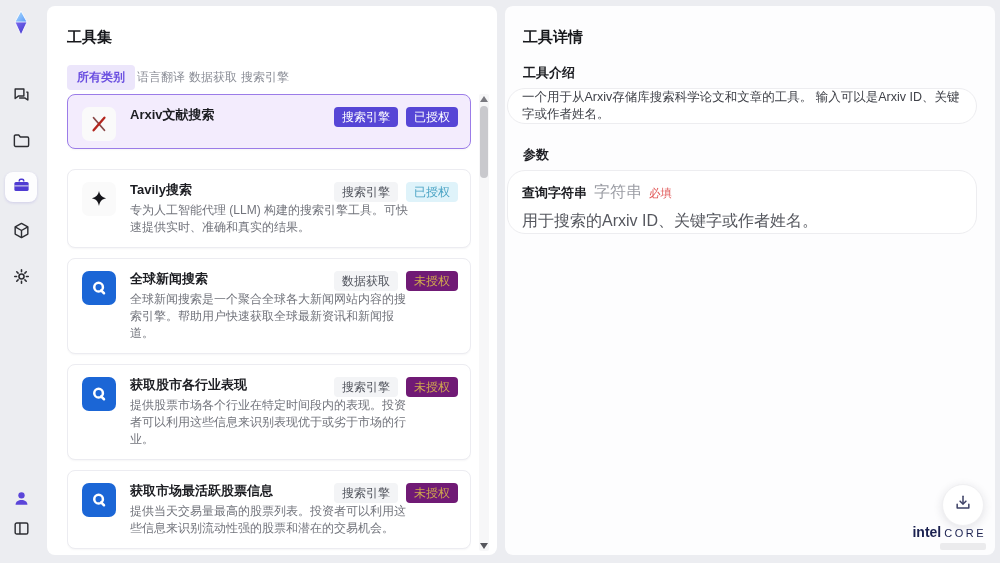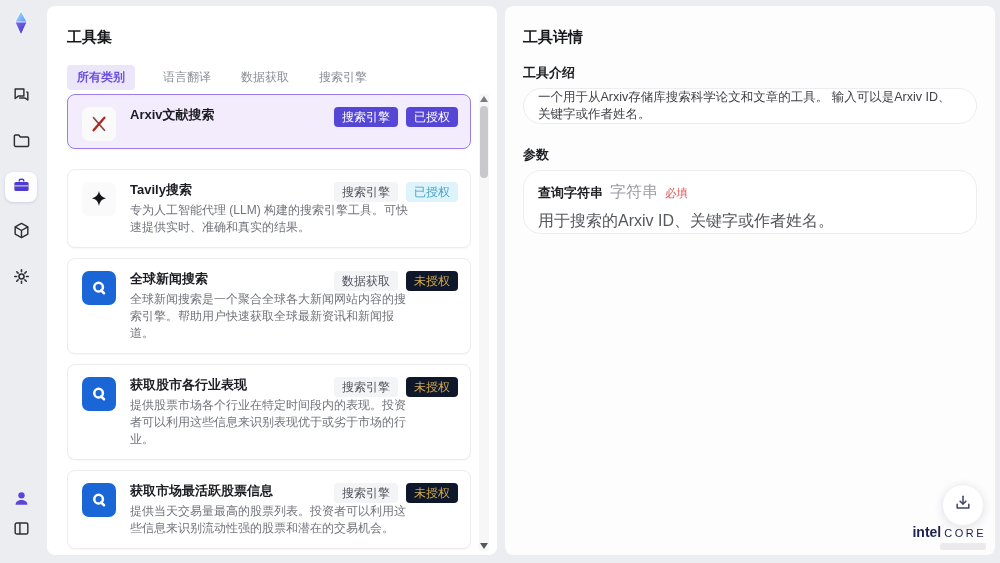--- a/index.html
+++ b/index.html
@@ -12,50 +12,50 @@
   .side-btn { position:absolute; left:9px; width:24px; height:24px; display:flex; align-items:center; justify-content:center; cursor:pointer; }
   .side-btn.selected { left:5px; width:32px; height:30px; background:#fdfdfe; border-radius:8px; box-shadow:0 1px 3px rgba(80,60,200,.18); }
 
   
   .panel { position:absolute; top:6px; height:549px; background:#fff; border-radius:8px; }
   .panel-left  { left:47px;  width:450px; }
   .panel-right { left:505px; width:490px; background:#fdfdfe; }
 
   
   .lp-title { position:absolute; left:20px; top:22px; font-size:15px; font-weight:bold; color:#17181c; }
-  .tabs { position:absolute; left:20px; top:59px; display:flex; align-items:center; gap:26px; }
+  .tabs { position:absolute; left:20px; top:59px; display:flex; align-items:center; }
   .tab { font-size:12px; color:#8b8e97; padding:4px 2px; cursor:pointer; white-space:nowrap; }
   .tab.active { background:#ece6fb; color:#6a4ee0; padding:4px 10px; border-radius:4px; font-weight:bold; }
 
   .tool-list { position:absolute; left:20px; right:26px; top:88px; bottom:2px; overflow:hidden; display:flex; flex-direction:column; gap:10px; }
   .tool-card { position:relative; background:#fff; border:1px solid #ececf1; border-radius:8px; padding:11px 14px 11px 62px; box-shadow:0 1px 2px rgba(20,20,40,.04); cursor:pointer; flex:none; }
   .tool-card.sel { background:#f3ecfd; border:1.5px solid #9b7ce8; margin-bottom:10px; }
   .tool-icon { position:absolute; left:14px; top:12px; width:34px; height:34px; border-radius:7px; display:flex; align-items:center; justify-content:center; }
   .icon-white { background:#fafafa; }
   .icon-blue  { background:#1b66d6; }
   .tool-title { font-size:13px; font-weight:bold; color:#1c1d22; line-height:18px; }
   .tool-desc  { font-size:12px; color:#72747c; line-height:17px; max-width:278px; margin-top:3px; }
   .tool-tags { position:absolute; top:12px; right:12px; display:flex; gap:8px; }
   .tag { font-size:12px; line-height:14px; padding:3px 8px; border-radius:4px; white-space:nowrap; }
   .tag-solid  { background:#5646d6; color:#fff; }
   .tag-gray   { background:#f3f4f6; color:#52555e; }
   .tag-cyan   { background:#dff3fa; color:#4aa3c4; }
-  .tag-yellow { background:#0f172a; color:#cfa84e; }
+  .tag-yellow { background:#701a75; color:#cfa84e; }
 
   
   .scrollbar { position:absolute; right:8px; top:88px; bottom:4px; width:10px; background:#f7f7f8; border-radius:2px; }
   .sb-thumb { position:absolute; left:1px; top:12px; width:8px; height:72px; background:#c9c9cd; border-radius:4px; }
   .sb-up, .sb-dn { position:absolute; left:1px; width:0; height:0; border-left:4px solid transparent; border-right:4px solid transparent; }
   .sb-up { top:2px; border-bottom:6px solid #7a7a80; }
   .sb-dn { bottom:2px; border-top:6px solid #55565c; }
 
   
   .rp-title { position:absolute; left:18px; top:22px; font-size:15px; font-weight:bold; color:#17181c; }
   .rp-sub   { position:absolute; left:18px; font-size:13px; font-weight:bold; color:#1c1d22; }
-  .rp-box   { position:absolute; left:18px; right:18px; background:#fff; border:1px solid #ededf0; border-radius:18px; }
+  .rp-box   { position:absolute; left:2px; right:18px; background:#fff; border:1px solid #ededf0; border-radius:18px; }
   .intro-box { top:82px; height:36px; display:flex; align-items:center; padding:0 14px; }
   .intro-text { font-size:12.5px; color:#3f4148; }
   .param-box { top:164px; height:64px; padding:11px 14px; }
   .param-line1 { display:flex; align-items:baseline; gap:7px; }
   .param-name { font-size:13px; font-weight:bold; color:#1c1d22; }
   .param-type { font-size:16px; color:#9a9ca3; }
   .param-req  { font-size:11.5px; color:#e05656; }
   .param-desc { font-size:16px; color:#55575e; margin-top:8px; }
 
   

